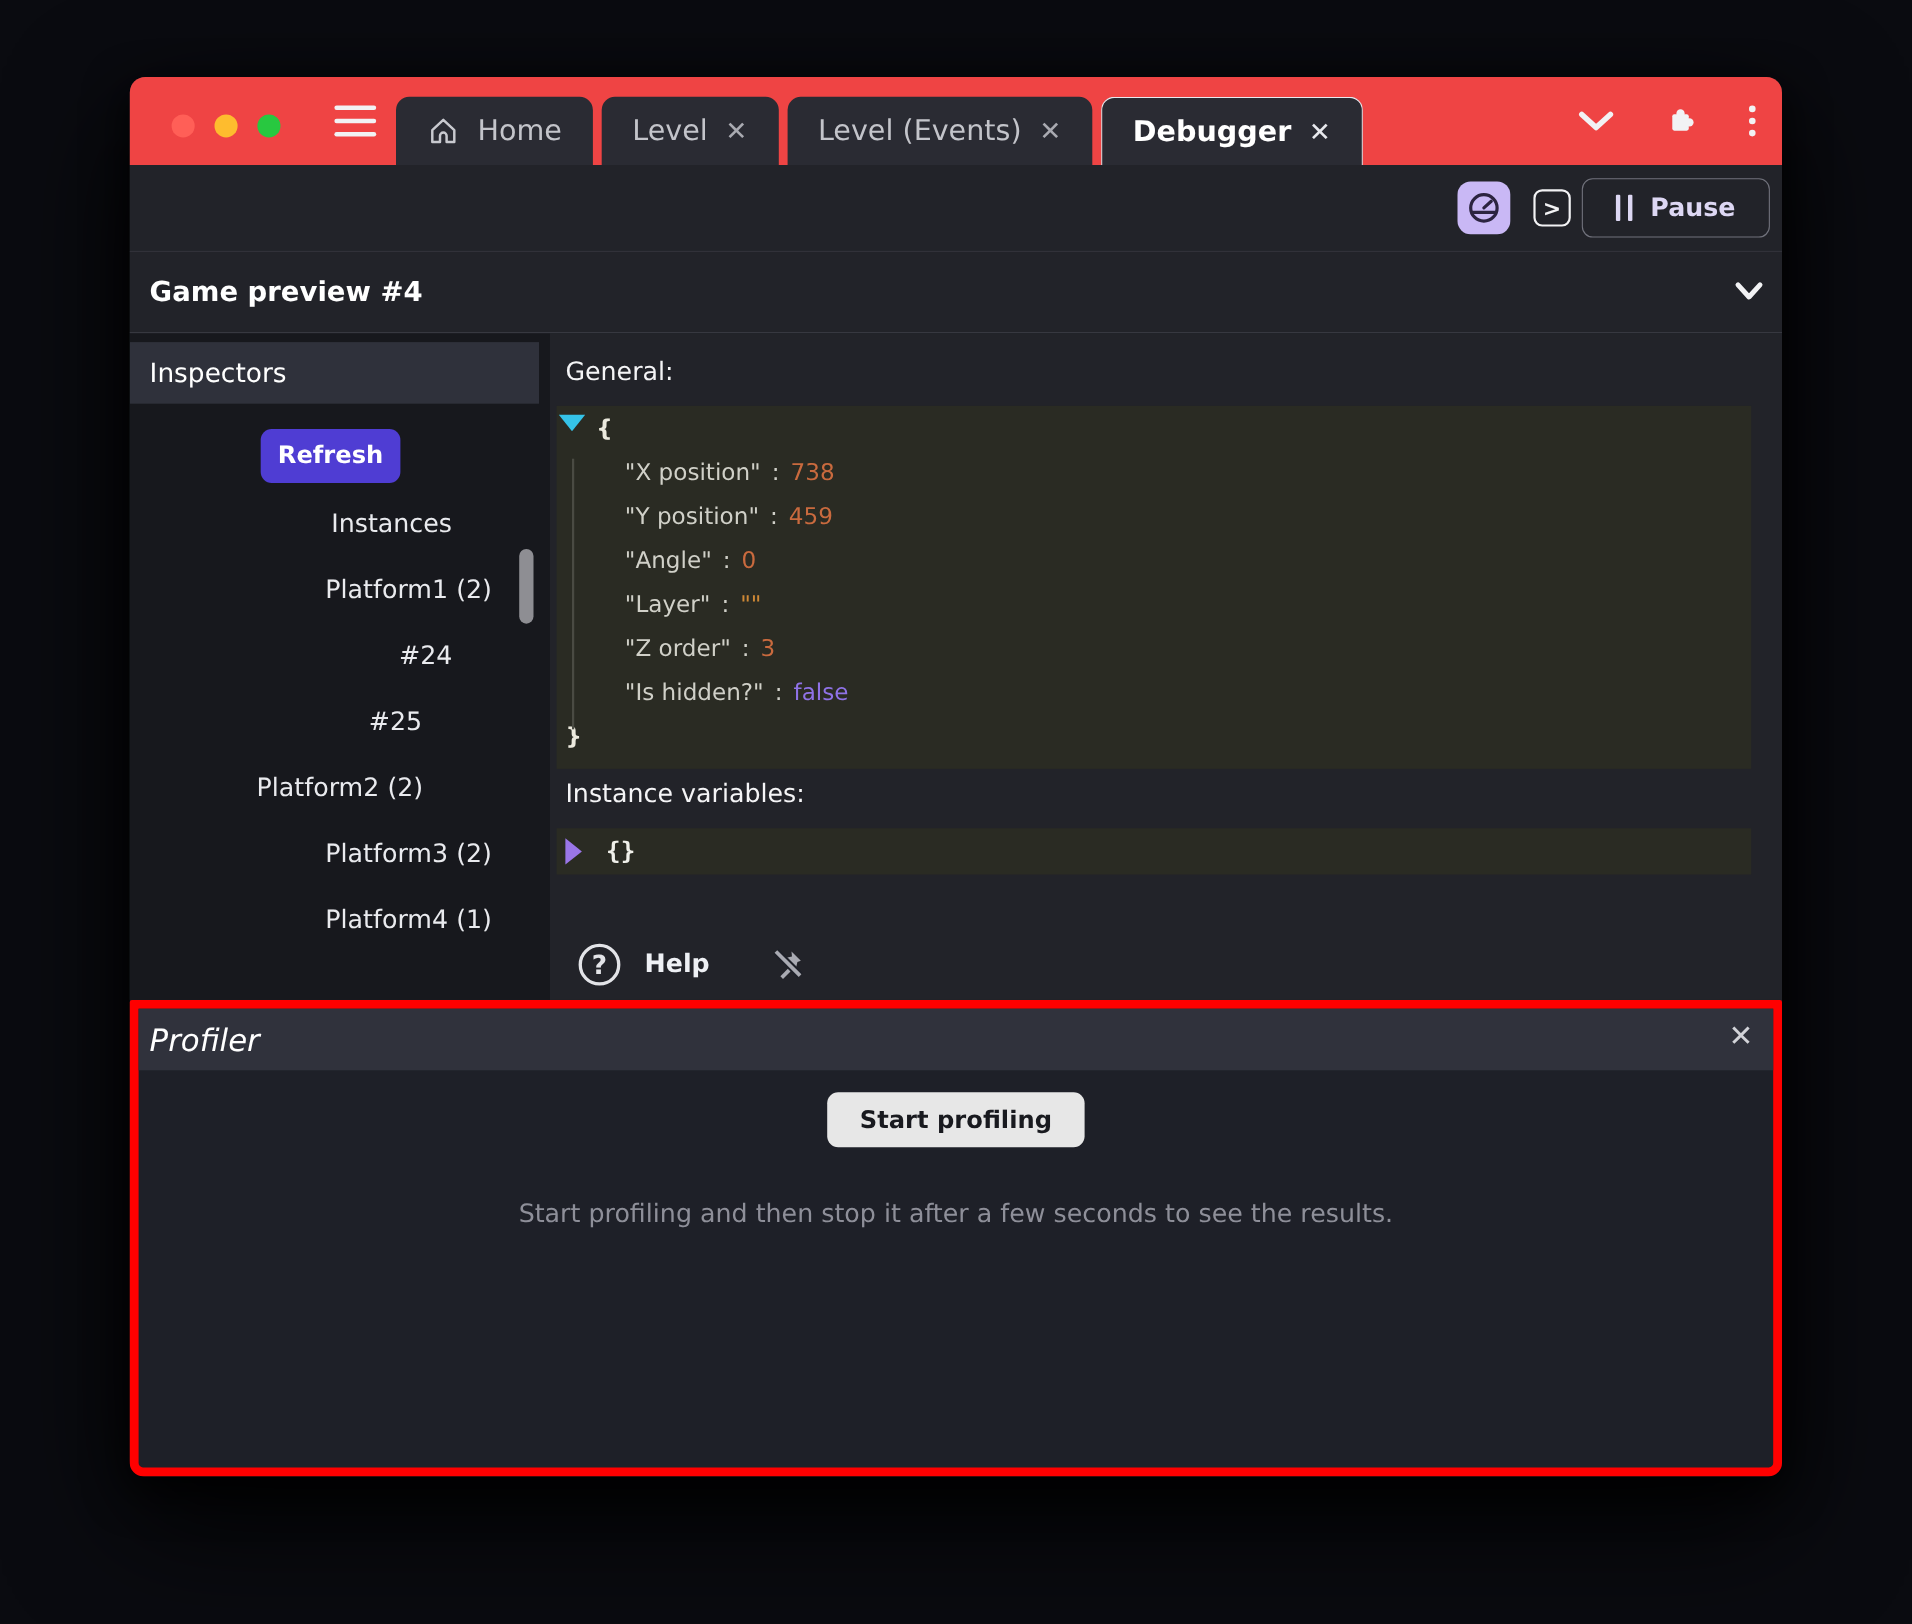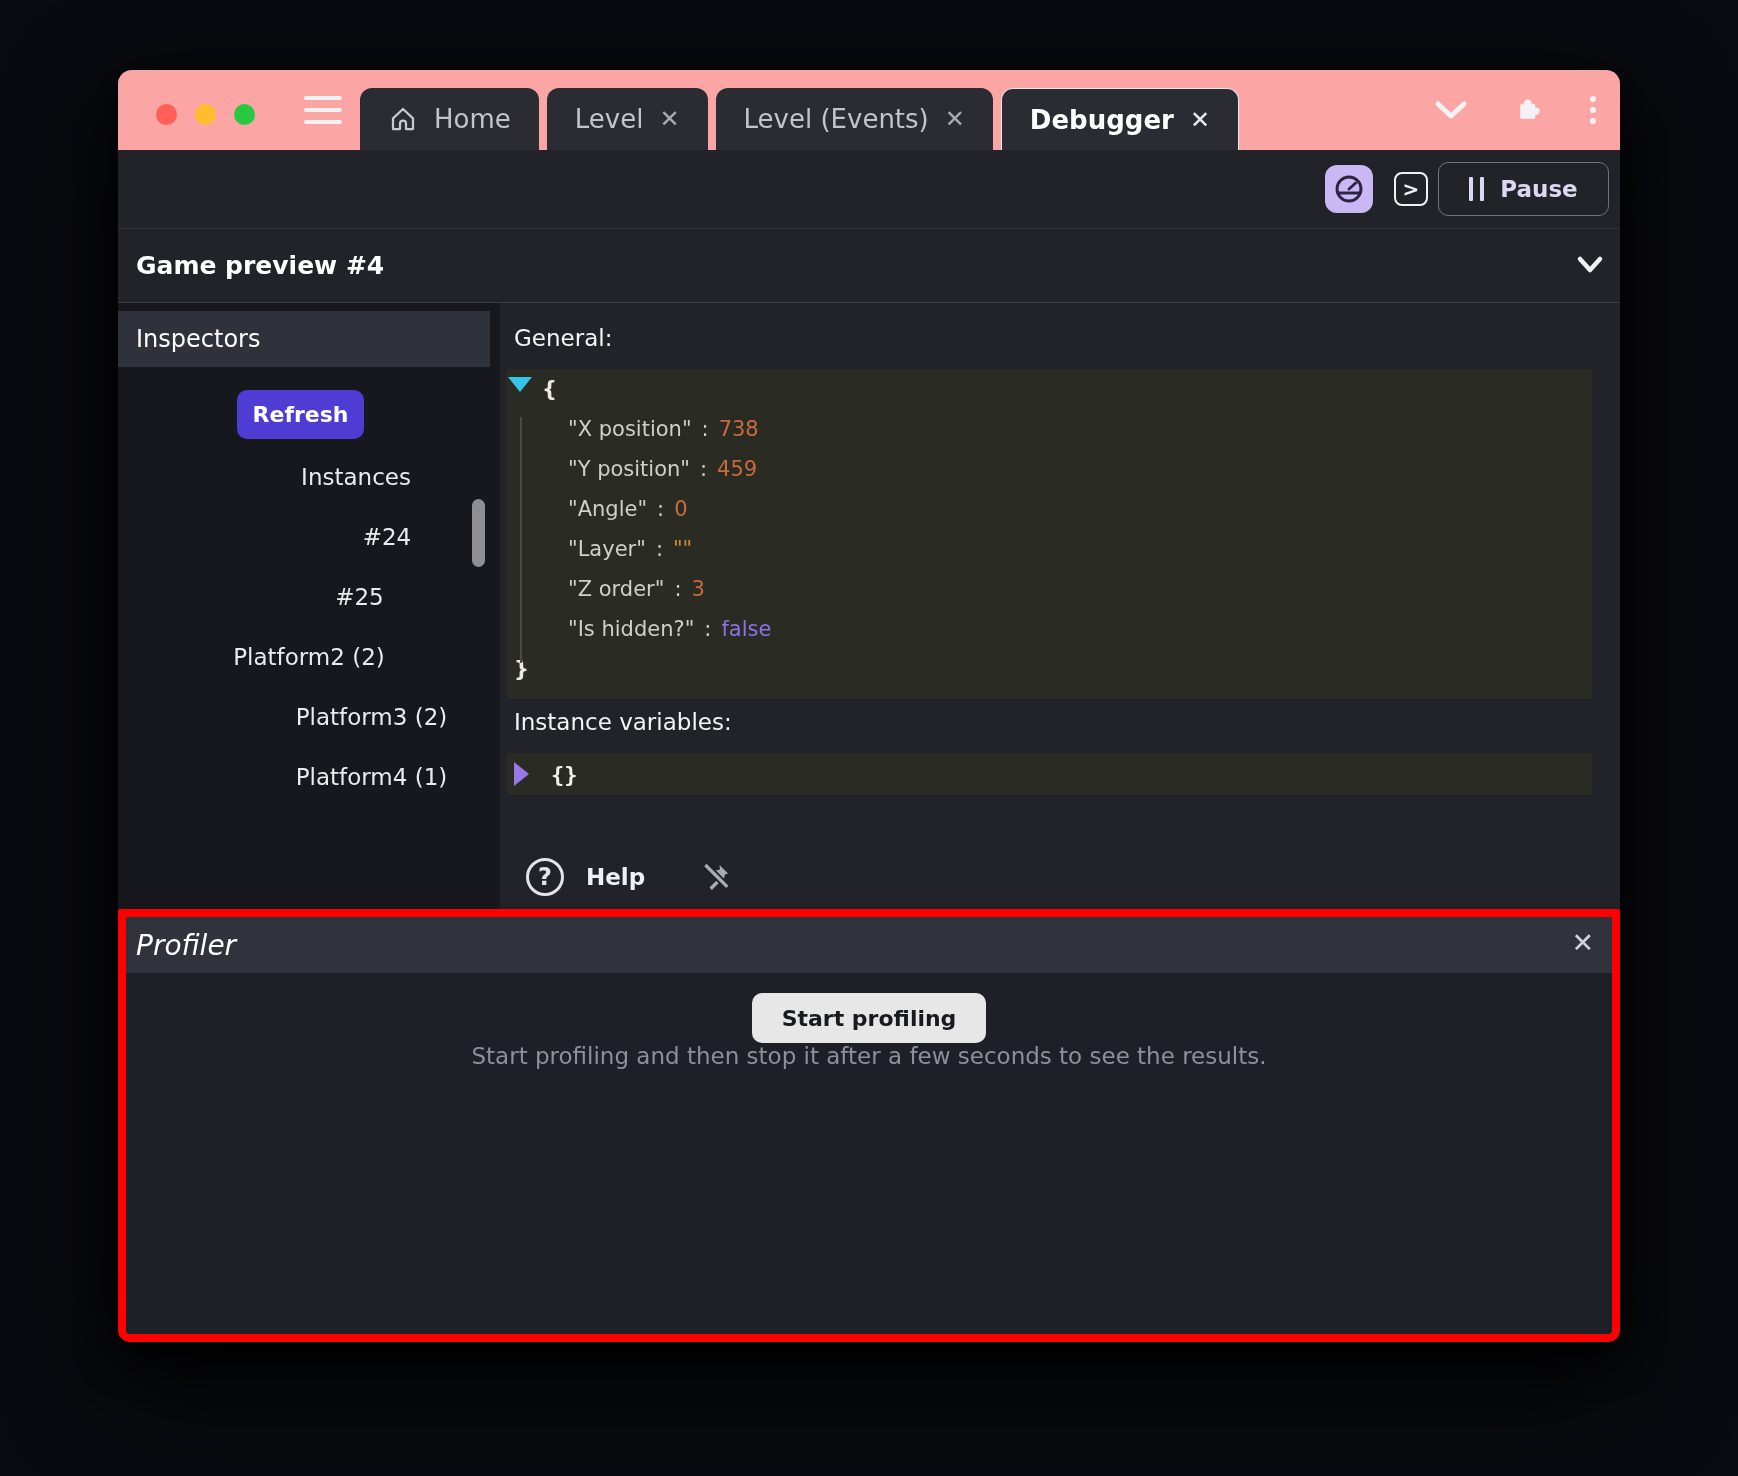--- a/index.html
+++ b/index.html
@@ -1,21 +1,21 @@
 <!DOCTYPE html>
 <html><head>
 <meta charset="utf-8">
 <style>
   html,body{margin:0;padding:0;background:#0a0b10;}
   *{box-sizing:border-box;font-family:"DejaVu Sans","Liberation Sans",sans-serif;}
   #stage{position:relative;width:1738px;height:1476px;background:#0a0b10;overflow:hidden;}
   #window{position:absolute;left:118px;top:70px;width:1502px;height:1272px;border-radius:14px;
           background:#222329;box-shadow:0 40px 110px rgba(0,0,0,.95),0 12px 40px rgba(0,0,0,.8);}
   
-  .titlebar{position:absolute;left:0;top:0;width:100%;height:80px;background:#fca5a5;border-radius:14px 14px 0 0;}
+  .titlebar{position:absolute;left:0;top:0;width:100%;height:80px;background:#ef4444;border-radius:14px 14px 0 0;}
   .traffic{position:absolute;top:34px;width:21px;height:21px;border-radius:50%;}
   .t-red{left:38px;background:#ff5f57;}
   .t-yellow{left:77px;background:#febc2e;}
   .t-green{left:116px;background:#28c840;}
   .hamburger{position:absolute;left:186px;top:26px;width:38px;height:28px;display:flex;flex-direction:column;justify-content:space-between;cursor:pointer;}
   .hamburger span{display:block;height:4px;border-radius:2px;background:#f2f2f4;}
   .tabs{position:absolute;left:242px;bottom:0;display:flex;gap:8px;align-items:flex-end;}
   .tab{height:62px;display:flex;align-items:center;gap:16px;padding:0 28px;background:#2a2b33;
        border-radius:12px 12px 0 0;color:#c3c4ca;font-size:26px;cursor:pointer;}
   .tab.active{border:1.5px solid #e8e9ee;border-bottom:none;color:#ffffff;font-weight:bold;}
@@ -77,21 +77,21 @@
   .qmark{width:38px;height:38px;border:3px solid #e3e4e8;border-radius:50%;color:#e3e4e8;
          display:flex;align-items:center;justify-content:center;font-size:24px;font-weight:bold;}
   .help-label{font-size:23px;font-weight:bold;color:#eef0f4;}
   .unpin{margin-left:54px;cursor:pointer;display:flex;align-items:center;}
   
   .profiler{position:absolute;left:0;top:839px;width:1502px;height:433px;border:8px solid #ff0000;
             border-radius:2px 2px 12px 12px;background:#1e2028;}
   .prof-header{position:absolute;left:0;top:0;width:100%;height:56px;background:#30323c;display:flex;align-items:center;}
   .prof-title{margin-left:10px;font-size:28px;color:#ffffff;font-style:italic;}
   .prof-close{position:absolute;right:18px;top:10px;font-size:27px;color:#d2d3d8;cursor:pointer;}
-  .prof-body{position:absolute;left:0;top:56px;width:100%;bottom:0;display:flex;flex-direction:column;align-items:center;}
+  .prof-body{position:absolute;left:0;top:56px;width:100%;bottom:0;display:flex;flex-direction:column;align-items:center;gap:48px;}
   .start-btn{margin-top:20px;height:50px;padding:0 30px;border:none;border-radius:10px;background:#e7e7e7;
              color:#191a1f;font-size:22px;font-weight:bold;cursor:pointer;}
   .prof-hint{font-size:23px;color:#8e8f99;}
 </style>
 </head>
 <body>
 
 <div id="stage">
   <div id="window">
 
@@ -184,20 +184,23 @@
 
     <div class="main">
       <div class="sidebar">
         <div class="sb-header">
           <span>Inspectors</span>
         </div>
         <button class="refresh-btn">Refresh</button>
         <div class="tree" id="tree">
             <div class="tree-item" style="padding-left: 94px;">
     <span class="tilabel">Instances</span>
+  </div>
+            <div class="tree-item" style="padding-left: 125px;">
+    <span class="tilabel">Platform1 (2)</span>
   </div>
             <div class="tree-item" style="padding-left: 156px;">
     <span class="tilabel">#24</span>
   </div>
             <div class="tree-item" style="padding-left: 101px;">
     <span class="tilabel">#25</span>
   </div>
             <div class="tree-item" style="">
     <span class="tilabel">Platform2 (2)</span>
   </div>

